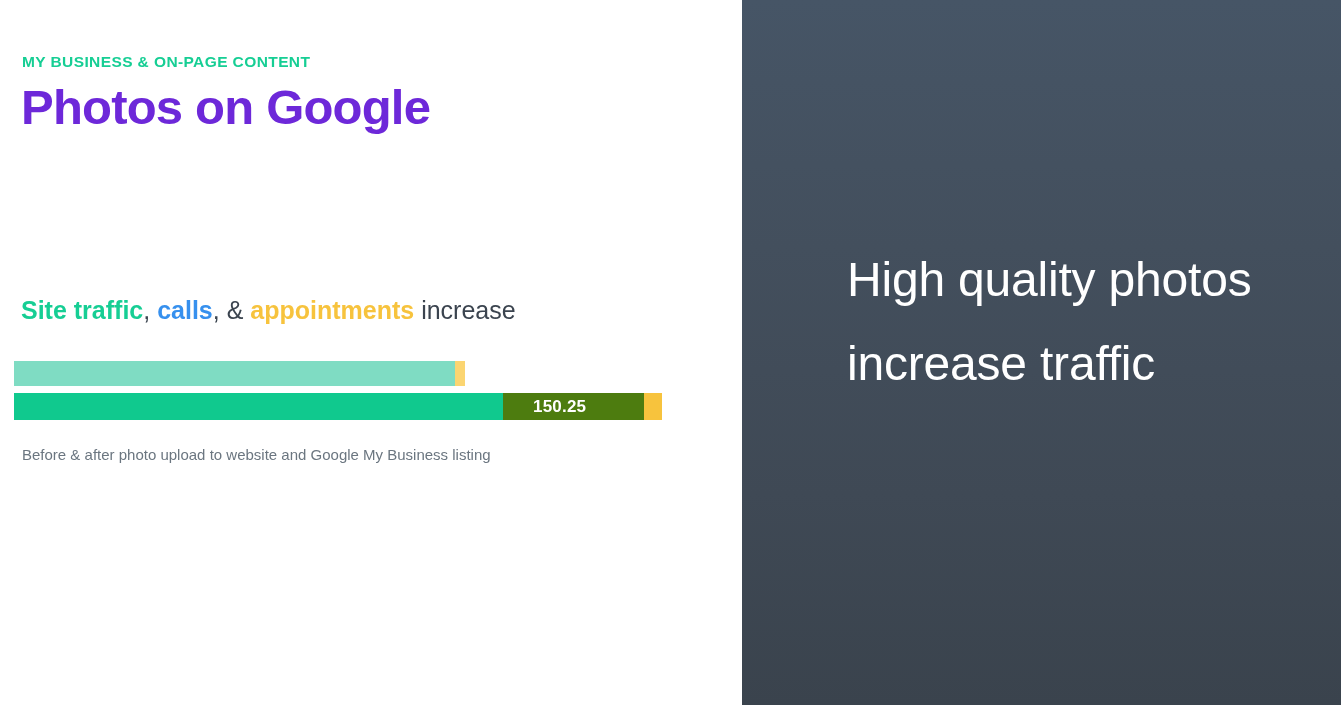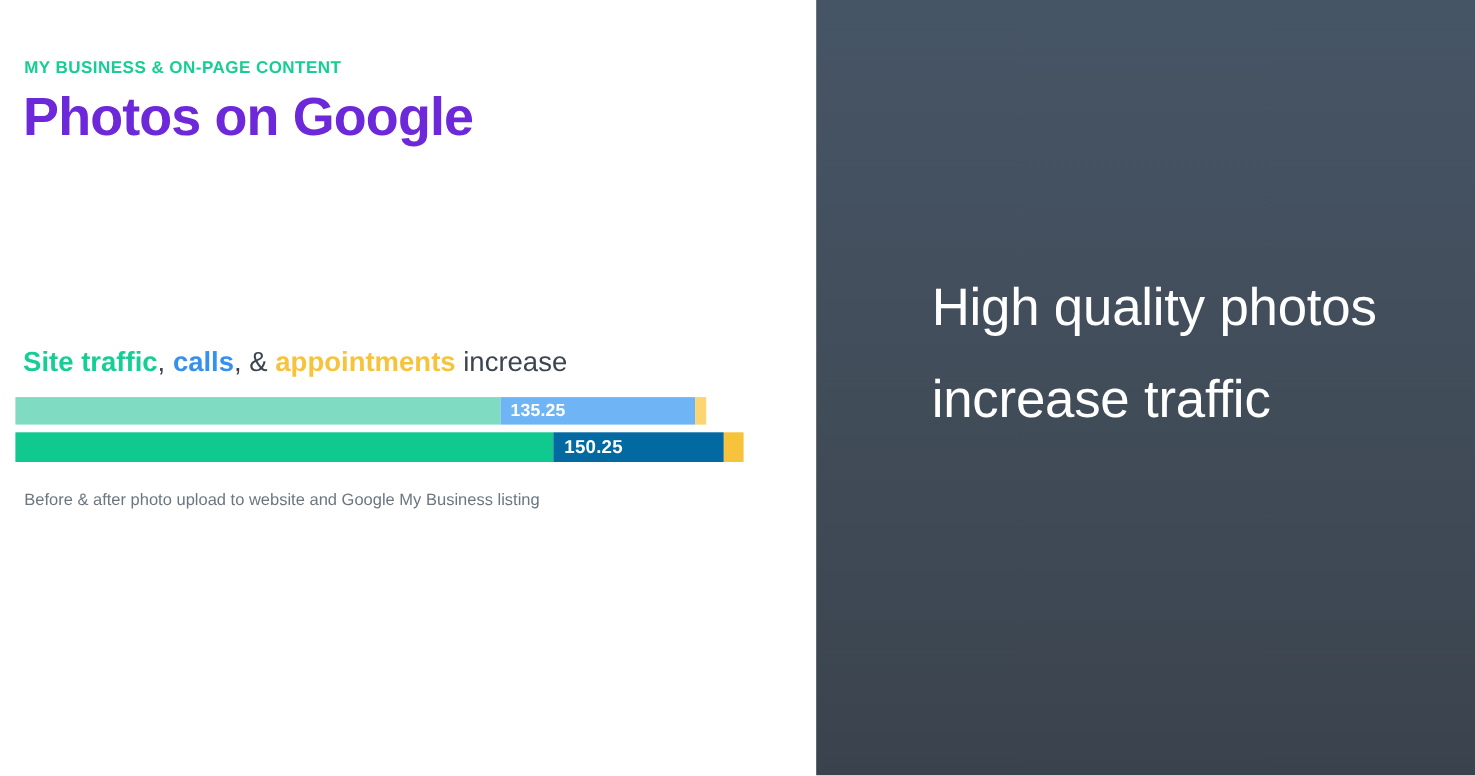--- a/index.html
+++ b/index.html
@@ -53,21 +53,20 @@
     white-space: nowrap;
   }
 
   .stat-headline {
     position: absolute;
     left: 21px;
     top: 280px;
     font-size: 25px;
     color: #3b444f;
     white-space: nowrap;
-    margin-top: 19px;
   }
   .stat-headline .kw {
     font-weight: bold;
   }
   .kw-traffic { color: #16ce94; }
   .kw-calls   { color: #3690ee; }
   .kw-appt    { color: #f7c33d; }
   .sep        { color: #3b444f; font-weight: normal; }
   .tail       { color: #3b444f; font-weight: normal; }
 
@@ -154,33 +153,30 @@
     <div class="stat-headline">
       <span class="kw kw-traffic">Site traffic</span><span class="sep">, </span><span class="kw kw-calls">calls</span><span class="sep">, &amp; </span><span class="kw kw-appt">appointments</span><span class="tail"> increase</span>
     </div>
 
     <div class="chart">
 
       <div class="bar-row before">
         <div class="seg" style="width: 441px; background: rgb(127, 220, 195);">
           <span class="seg-label"></span>
         </div>
-        <div class="seg" style="width: 177px; background: rgb(111, 181, 245);">
-          <span class="seg-label">135.25</span>
-        </div>
         <div class="seg" style="width: 10px; background: rgb(251, 213, 113);">
           <span class="seg-label"></span>
         </div>
       </div>
 
       <div class="bar-row after">
         <div class="seg" style="width: 489px; background: rgb(16, 201, 142);">
           <span class="seg-label"></span>
         </div>
-        <div class="seg" style="width: 155px; background: #0369a1;">
+        <div class="seg" style="width: 141px; background: #4d7c0f; padding-left: 20px;">
           <span class="seg-label">150.25</span>
         </div>
         <div class="seg" style="width: 18px; background: rgb(247, 195, 61);">
           <span class="seg-label"></span>
         </div>
       </div>
 
     </div>
 
     <div class="chart-caption">Before &amp; after photo upload to website and Google My Business listing</div>

